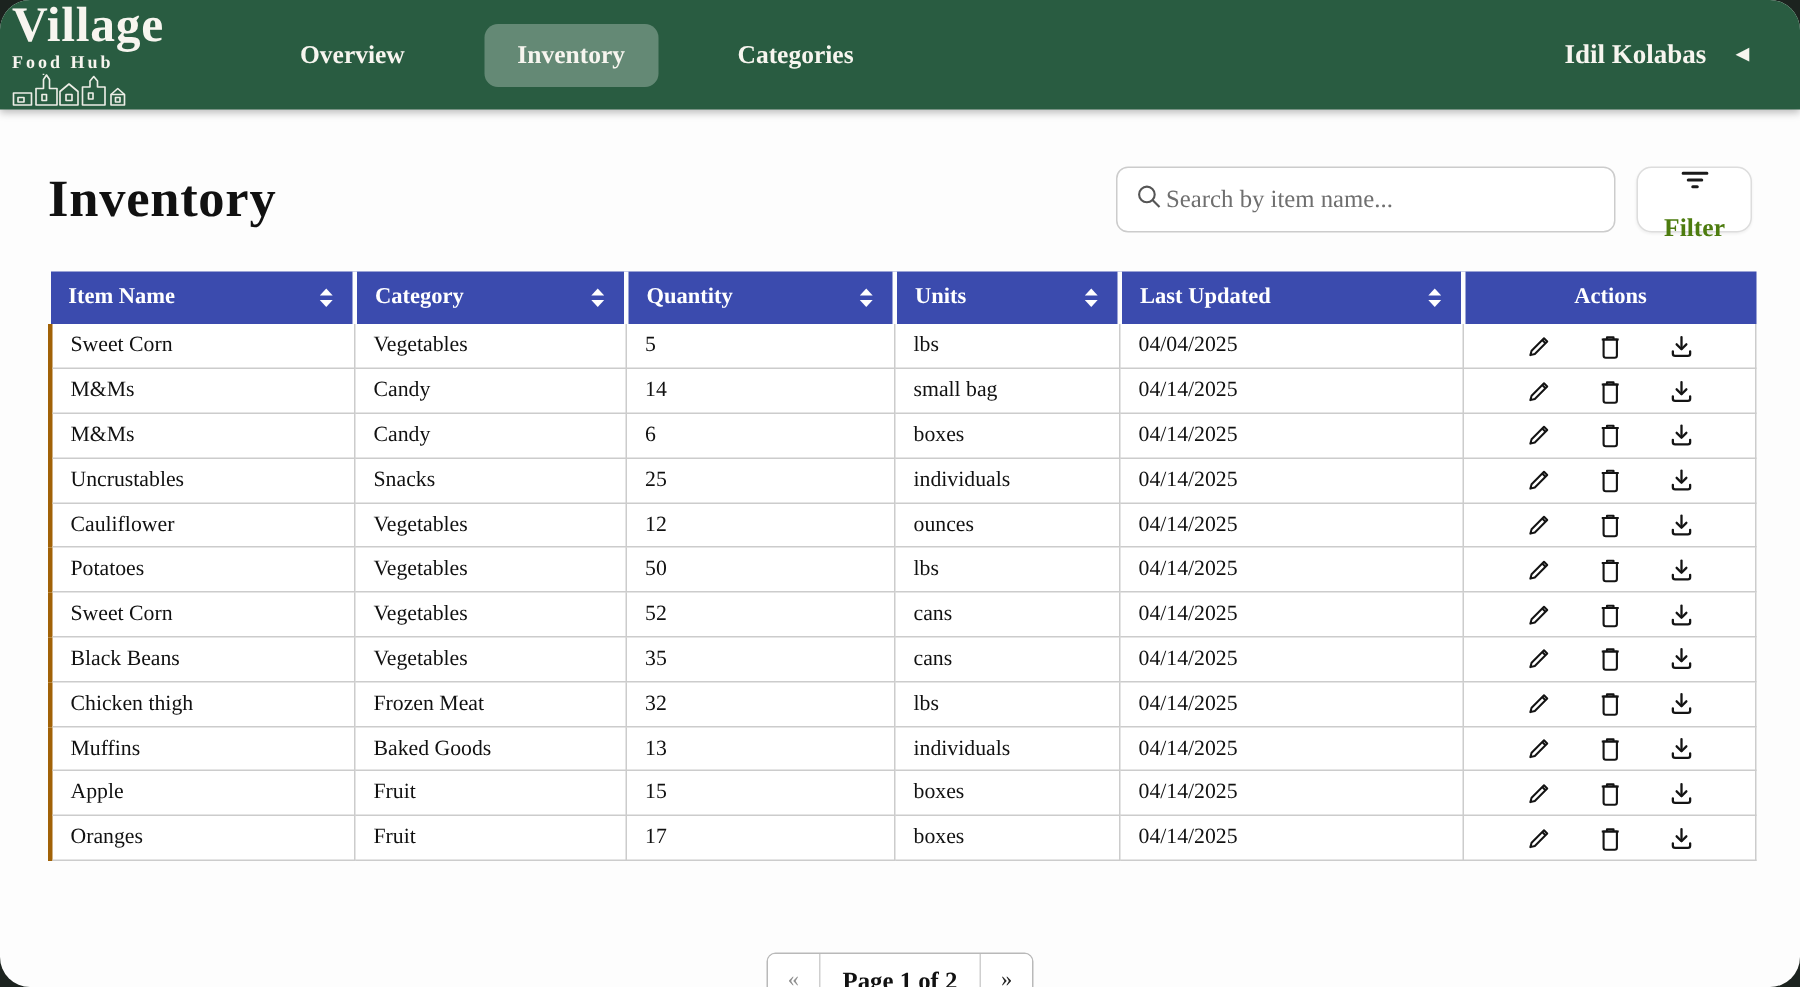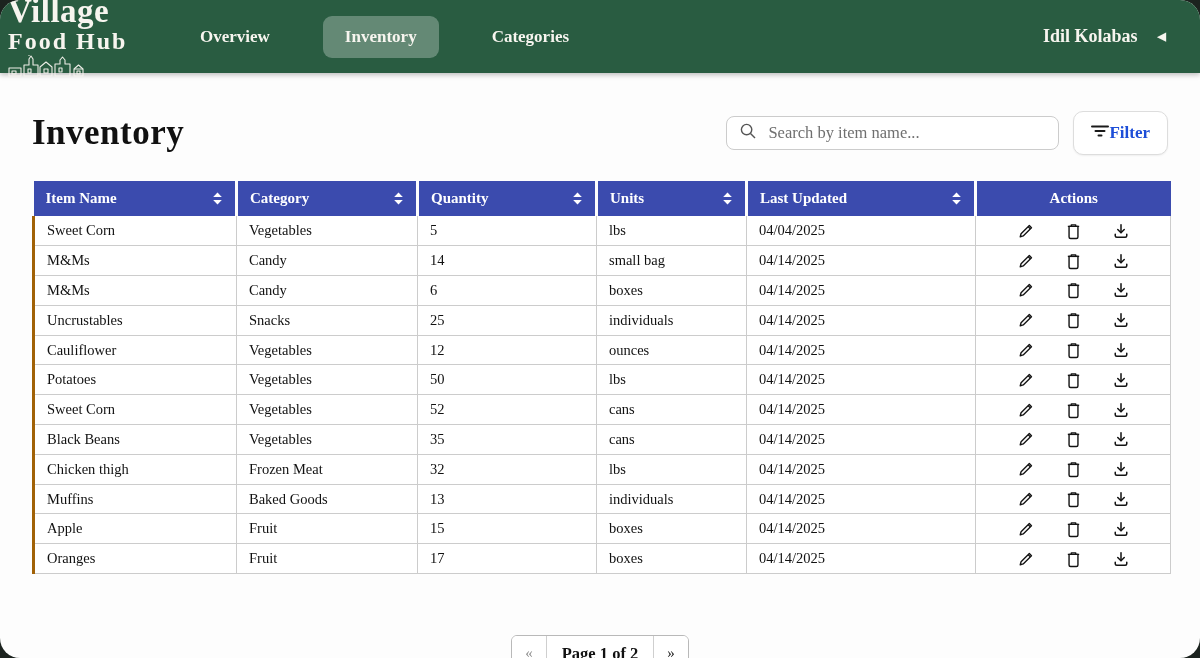--- a/index.html
+++ b/index.html
@@ -7,50 +7,50 @@
     position:relative;width:1200px;height:658px;margin:0 auto;
     background:#fdfdfd;border-radius:20px;overflow:hidden;
   }
   
   .topnav{
     display:flex;align-items:center;height:73px;background:#295C41;color:#f7f5ef;
     box-shadow:0 2px 5px rgba(0,0,0,.25);position:relative;z-index:2;
   }
   .brand{display:flex;flex-direction:column;line-height:1;padding:4px 0 2px 8px;min-width:230px;cursor:pointer;}
   .brand-line1{font-size:33px;font-weight:700;letter-spacing:.5px;}
-  .brand-line2{font-size:24px;font-weight:700;letter-spacing:2px;margin-top:1px;}
+  .brand-line2{font-size:12px;font-weight:700;letter-spacing:2px;margin-top:1px;}
   .brand-skyline{margin-top:2px;opacity:.95;}
   .navitems{display:flex;align-items:center;gap:31px;margin-left:-60px;}
   .navitem{
     font-size:17px;font-weight:700;color:#f7f5ef;padding:11px 22px;border-radius:9px;
     cursor:pointer;white-space:nowrap;
   }
   .navitem.active{background:rgba(255,255,255,.28);}
   .usermenu{
     margin-left:auto;display:flex;align-items:center;gap:20px;padding-right:34px;
     font-size:18px;font-weight:700;cursor:pointer;
   }
   .usermenu .caret{font-size:11px;line-height:1;}
   
   .toolbar{display:flex;align-items:center;margin:38px 32px 0 32px;}
   .page-title{font-size:35px;font-weight:700;color:#111;margin:0;letter-spacing:.5px;}
   .toolbar-right{margin-left:auto;display:flex;align-items:center;gap:14px;}
   .searchbox{
-    display:flex;align-items:center;gap:9px;width:333px;height:34px;background:#fff;
+    display:flex;align-items:center;width:333px;height:44px;background:#fff;
     border:1px solid #ccc;border-radius:8px;padding:0 12px;box-sizing:border-box;
   }
   .searchbox input{
     border:none;outline:none;flex:1;font-family:"Liberation Serif",serif;font-size:16.5px;color:#333;
     background:transparent;
   }
   .searchbox input::placeholder{color:#6f6f6f;}
   .filter-btn{
-    display:flex;align-items:center;height:44px;padding:0 17px;background:#fff;
+    display:flex;align-items:center;gap:9px;height:44px;padding:0 17px;background:#fff;
     border:1px solid #ddd;border-radius:10px;box-shadow:0 1px 2px rgba(0,0,0,.06);
-    font-family:"Liberation Serif",serif;font-size:17px;font-weight:700;color:#1d4ed8;cursor:pointer;
+    font-family:"Liberation Serif",serif;font-size:17px;font-weight:700;color:#4d7c0f;cursor:pointer;flex-direction:column;
   }
   
   .table-wrap{margin:26px 32px 0 32px;}
   table{border-collapse:collapse;table-layout:fixed;width:100%;}
   col.c1{width:203px}col.c2{width:181px}col.c3{width:179px}col.c4{width:150px}col.c5{width:229px}col.c6{width:195px}
   thead th{
     background:#3B4BAE;color:#fff;font-size:15px;font-weight:700;text-align:left;
     height:35px;padding:0 12px;border-right:3px solid #fdfdfd;cursor:pointer;
   }
   thead th:last-child{border-right:none;text-align:center;cursor:default;}

